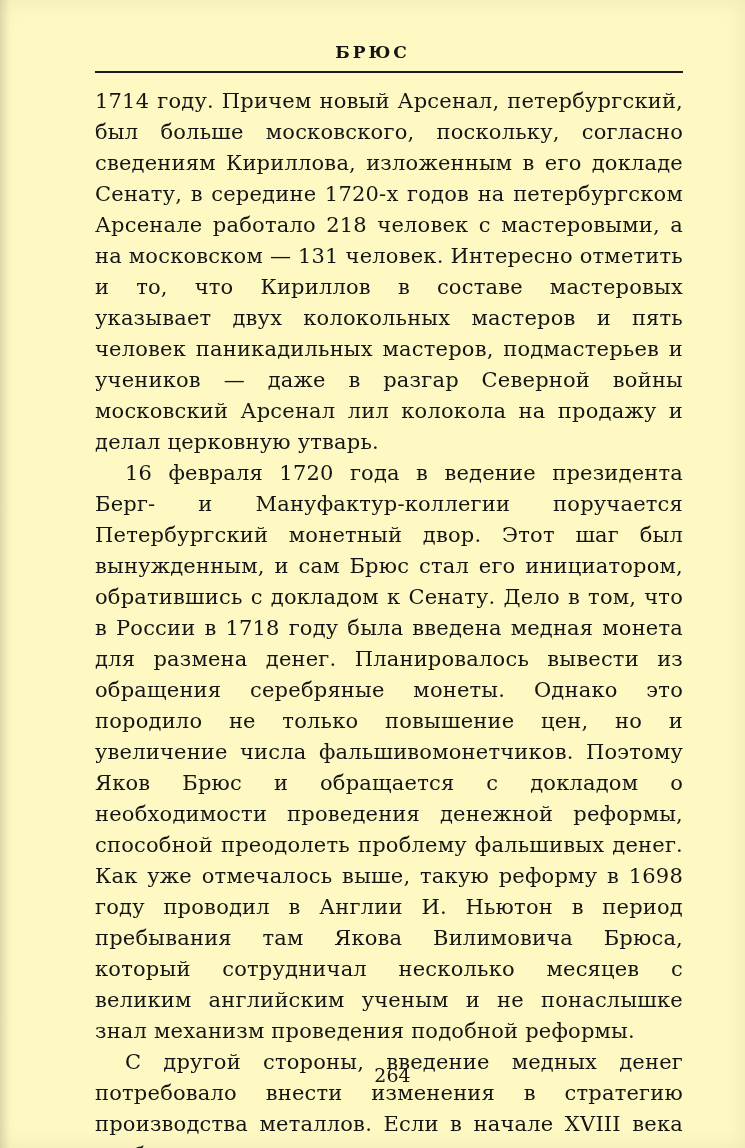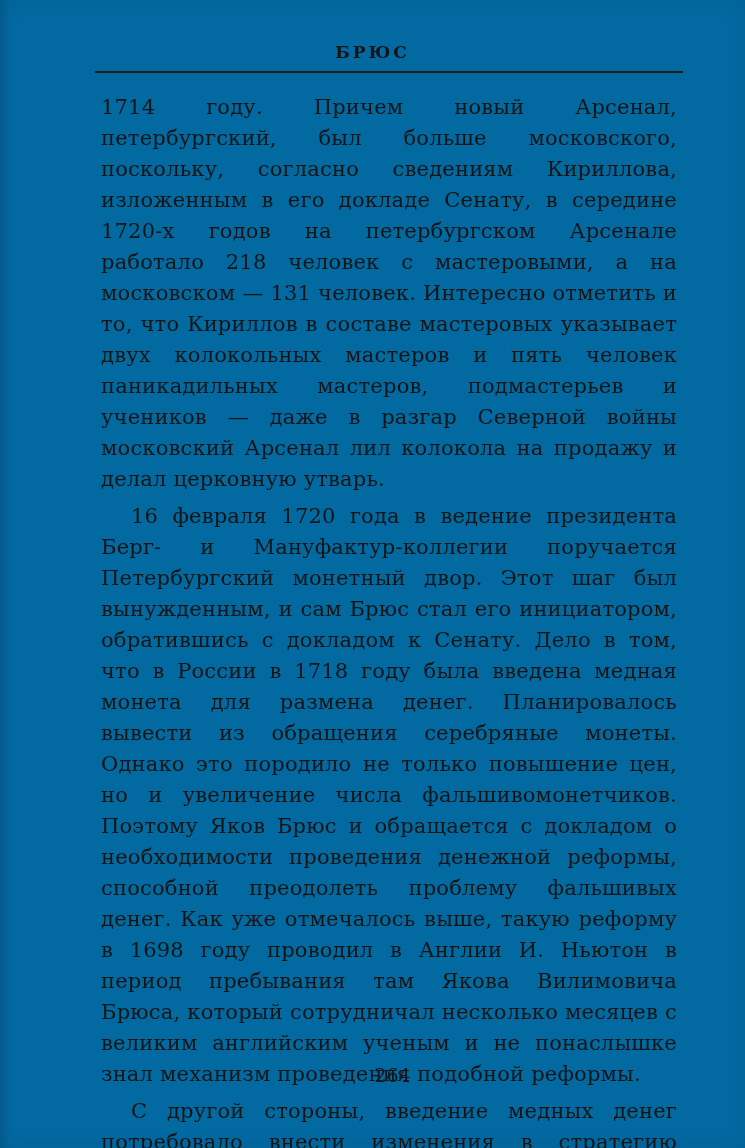--- a/index.html
+++ b/index.html
@@ -5,21 +5,21 @@
   html, body {
     margin: 0;
     padding: 0;
     background: #e9e9e9;
   }
   .page {
     position: relative;
     width: 745px;
     height: 1148px;
     margin: 0 auto;
-    background: #0369a1;
+    background: #fef9c3;
     box-shadow: inset 0 0 22px rgba(0,0,0,0.07);
     font-family: "DejaVu Serif", "Liberation Serif", serif;
     color: #151515;
     overflow: hidden;
   }
   .running-header {
     position: absolute;
     top: 42px;
     left: 0;
     right: 0;
@@ -40,21 +40,21 @@
     position: absolute;
     top: 86px;
     left: 95px;
     width: 588px;
     font-size: 21px;
     line-height: 31px;
     text-align: justify;
     letter-spacing: 0.2px;
   }
   .para {
-    margin: 6px;
+    margin: 0;
     padding: 0;
   }
   .para.indent {
     text-indent: 30px;
   }
   .page-number {
     position: absolute;
     bottom: 62px;
     left: 0;
     right: 0;

